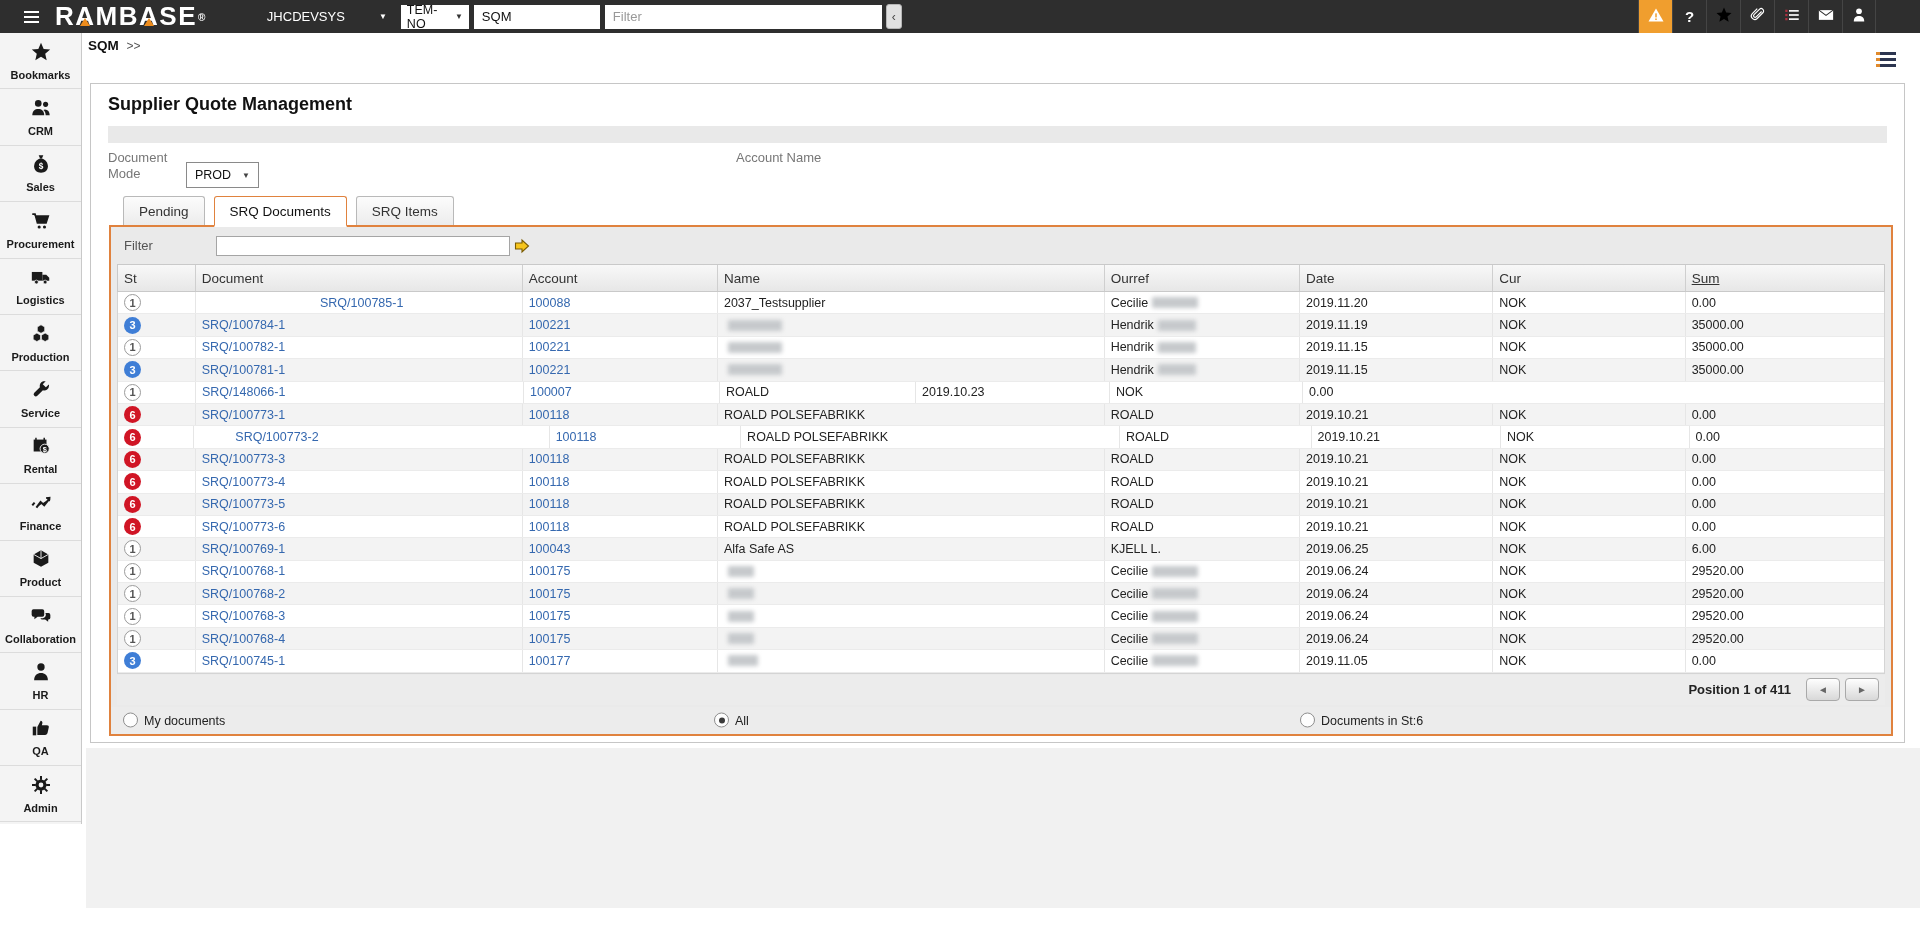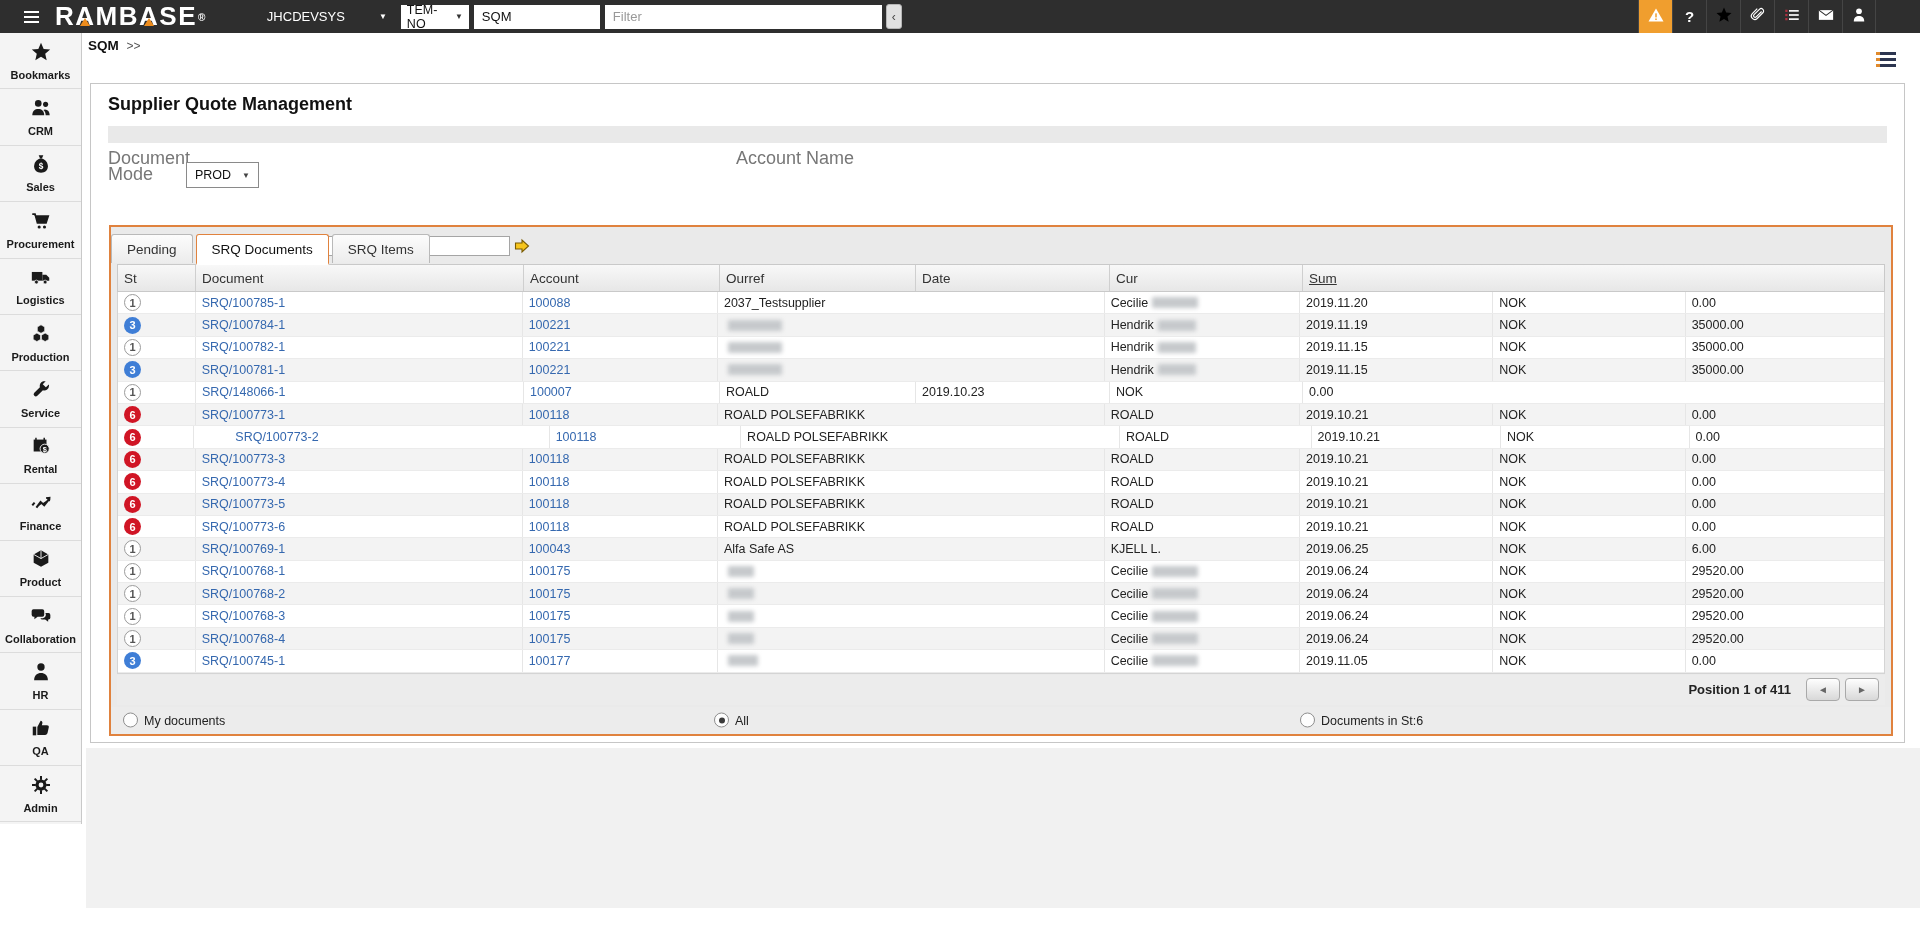--- a/index.html
+++ b/index.html
@@ -40,28 +40,28 @@
   .breadcrumb .bc-prog { font-weight:bold; }
   .breadcrumb .bc-arrows { color:#555; font-size:12px; margin-left:4px; }
   .content-burger { position:absolute; right:24px; top:52px; width:20px; cursor:pointer; }
   .content-burger i { display:block; height:2.5px; margin-bottom:3.5px; background:linear-gradient(to right,#e08a2c 0 4px,#2c3550 4px); }
 
   
   .panel { position:absolute; left:90px; top:83px; width:1815px; height:660px; background:#fff; border:1px solid #c6c6c6; }
   .panel-title { margin:10px 17px 0; font-size:18px; font-weight:bold; color:#111; }
   .panel-graybar { margin:11px 17px 0; height:17px; background:#e9e9e9; }
   .form-row { position:relative; margin:5px 17px 0; height:44px; }
-  .form-label { position:absolute; font-size:18px; color:#777; line-height:16px; top:2px; }
+  .form-label { position:absolute; font-size:13px; color:#777; line-height:16px; top:2px; }
   .dm-label { left:0; width:72px; }
   .an-label { left:628px; }
   .dm-select { position:absolute; left:78px; top:14px; width:73px; height:26px; border:1px solid #8a8a8a; background:#fff; font-size:12.5px; color:#111; display:flex; align-items:center; justify-content:space-between; padding:0 8px; cursor:pointer; }
   .dm-select .caret { font-size:8px; color:#444; }
 
   
-  .tabs { position:absolute; left:20px; top:112px; display:flex; gap:3px; height:29px; z-index:3;margin-top:38px; }
+  .tabs { position:absolute; left:32px; top:112px; display:flex; gap:9px; height:29px; z-index:3; }
   .tab { padding:0 15px; display:flex; align-items:center; font-size:13.5px; color:#333; background:linear-gradient(#fcfcfc,#ececec); border:1px solid #b9b9b9; border-bottom:none; border-radius:3px 3px 0 0; cursor:pointer; }
   .tab.active { background:#fff; border:1px solid #e0823e; border-bottom:2px solid #fff; margin-bottom:-2px; color:#111; }
 
   
   .tabpanel { position:absolute; left:18px; top:141px; width:1784px; height:511px; border:2px solid #e0823e; background:#eaeaea; display:flex; flex-direction:column; }
   .tp-filter { height:37px; flex:none; display:flex; align-items:center; padding-left:13px; }
   .tp-filter-label { font-size:13px; color:#555; width:92px; }
   .tp-filter-input { width:294px; height:20px; border:1px solid #a5a5a5; font-family:inherit; font-size:12.5px; padding:0 5px; outline:none; background:#fff; }
   .tp-filter-go { margin-left:3px; width:18px; height:18px; cursor:pointer; }
 
@@ -330,31 +330,32 @@
             <path d="M2.5 6h6.5V3L15.5 9 9 15v-3H2.5z" fill="#f6c51d" stroke="#7a5b00" stroke-width="1.1"></path>
           </svg>
       </span>
     </div>
 
     <div class="tablewrap">
       <div class="thead" id="thead">
           <div class="th" style="width: 78px;">St</div>
           <div class="th" style="width: 328px;">Document</div>
           <div class="th" style="width: 196px;">Account</div>
+          <div class="th" style="width: 388px;">Name</div>
           <div class="th" style="width: 196px;">Ourref</div>
           <div class="th" style="width: 194px;">Date</div>
           <div class="th" style="width: 193px;">Cur</div>
           <div class="th" style="width: 199px;">Sum</div>
         </div>
       <div class="tbody" id="tbody">
           <div class="tr">
             <div class="td" style="width: 78px;">
               <span class="badge open">1</span>
             </div>
-            <div class="td" style="width: 328px;">
+            <div class="td" style="width: 328px; justify-content: center;">
               <span class="link">SRQ/100785-1</span>
             </div>
             <div class="td" style="width: 196px;">
               <span class="link">100088</span>
             </div>
             <div class="td" style="width: 388px;">
               <span>2037_Testsupplier</span>
             </div>
             <div class="td" style="width: 196px;">
               <span>Cecilie</span>

